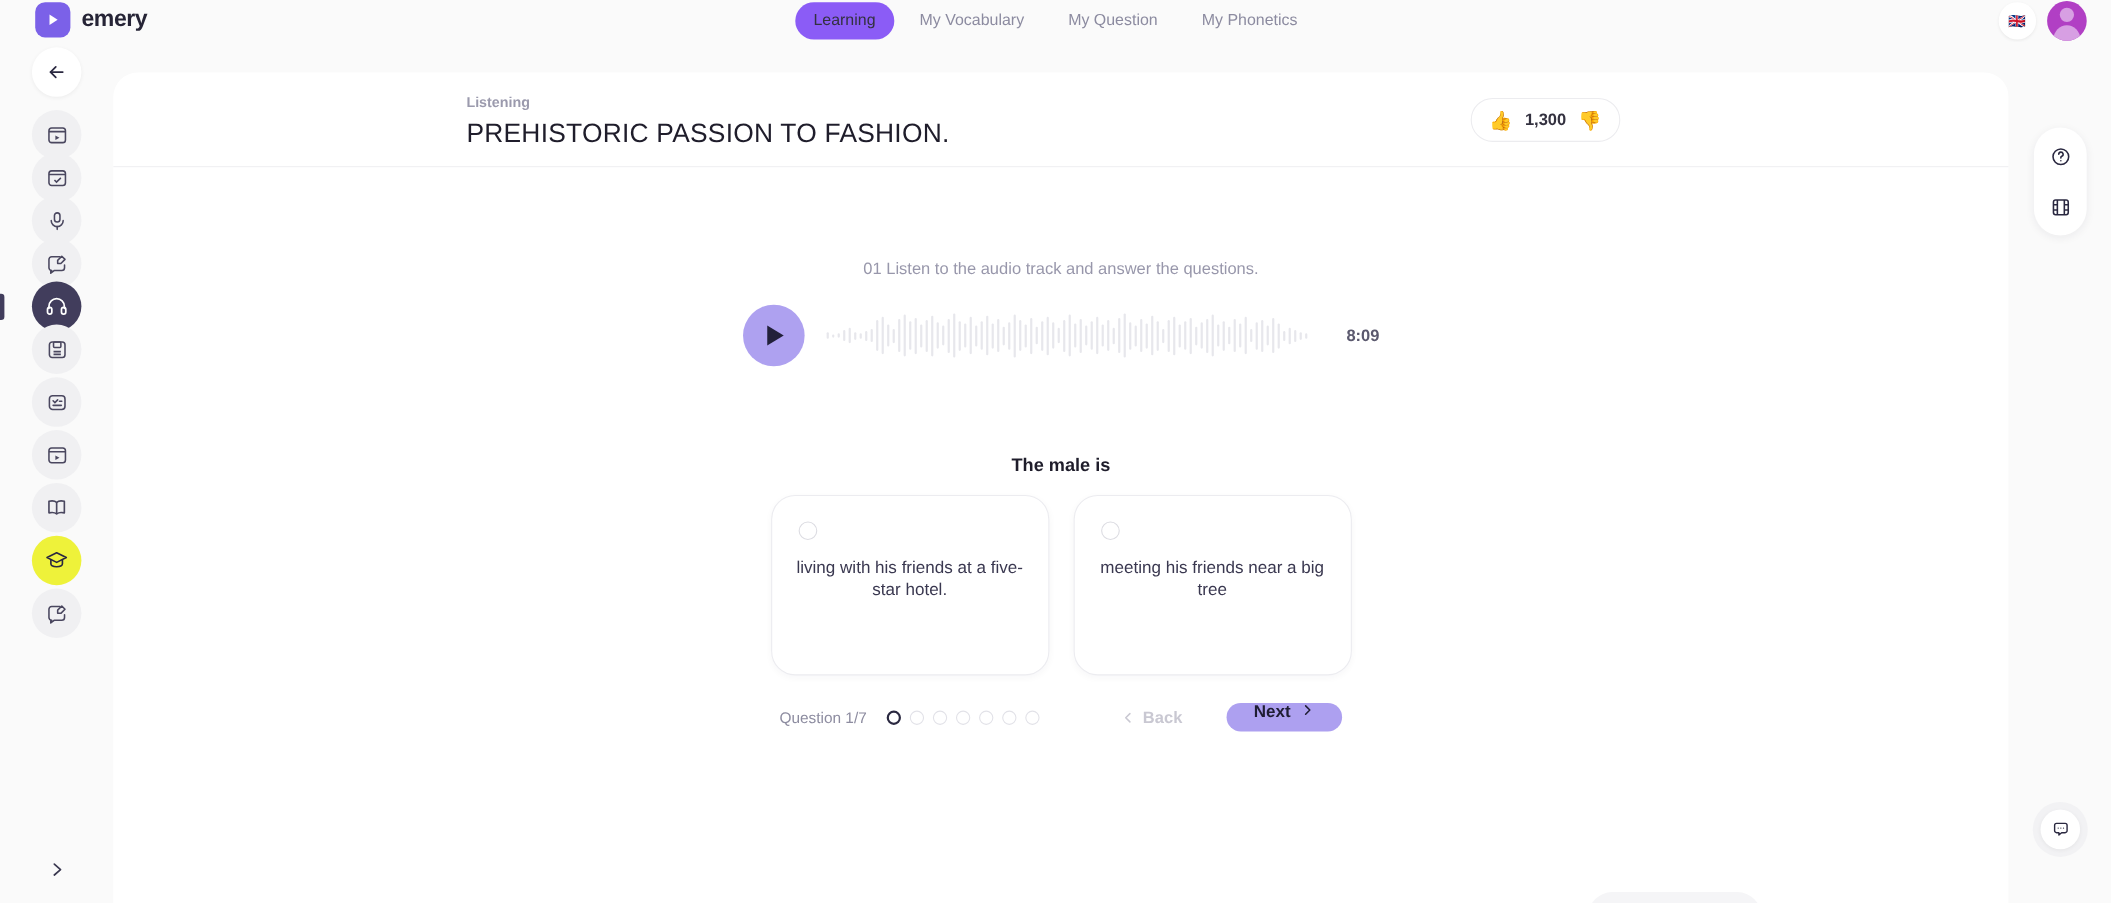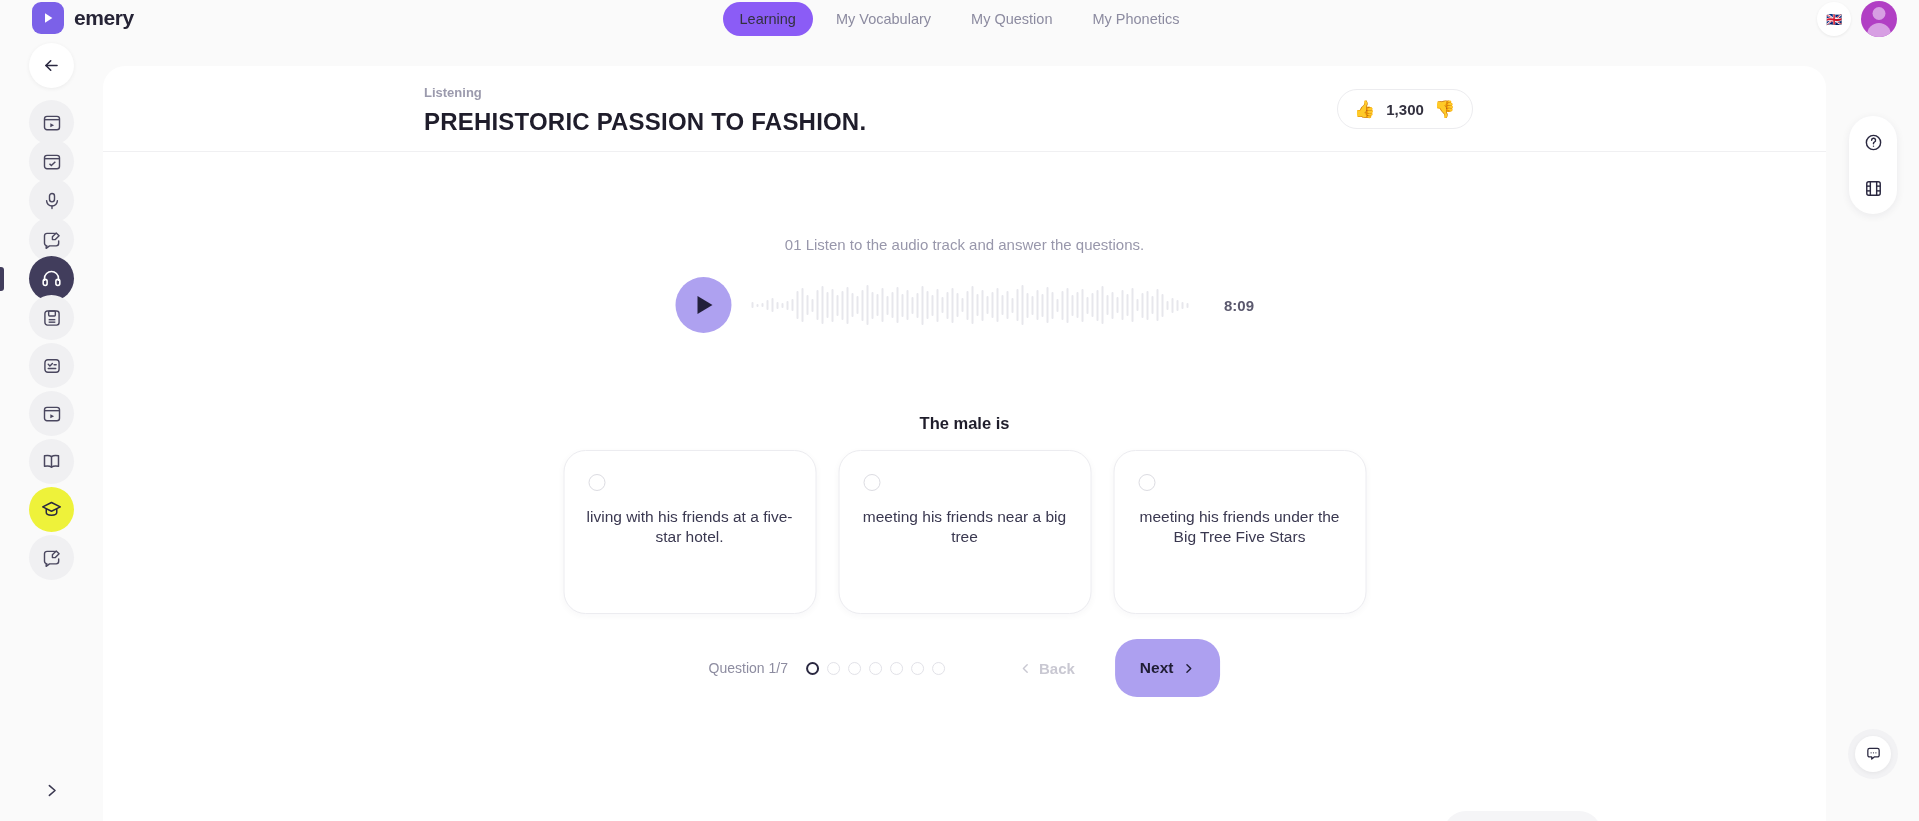--- a/index.html
+++ b/index.html
@@ -90,21 +90,21 @@
   }
   .card-head {
     position: relative; height: 86px; border-bottom: 1px solid #f0f0f2;
   }
   .kicker {
     position: absolute; left: 321px; top: 19px;
     font-size: 13px; font-weight: 600; color: #9b9aad;
   }
   .page-title {
     position: absolute; left: 321px; top: 42px;
-    font-size: 24px; font-weight: 700; letter-spacing: .2px; color: #1f1d2b;
+    font-size: 24px; font-weight: 400; letter-spacing: .2px; color: #1f1d2b;
   }
   .rating {
     position: absolute; right: 353px; top: 23px;
     height: 40px; padding: 0 16px; border-radius: 20px;
     border: 1px solid #ececef; background: #fff;
     display: flex; align-items: center; gap: 11px;
   }
   .rating-count { font-size: 15px; font-weight: 600; color: #33313f; }
   .rating-icon { font-size: 17px; line-height: 1; }
 
@@ -163,23 +163,23 @@
   }
   .pager-label { font-size: 14px; color: #8d8ca0; margin-right: 18px; white-space: nowrap; }
   .dots { display: flex; align-items: center; gap: 8px; }
   .dot { width: 13px; height: 13px; border-radius: 50%; border: 1.6px solid #e2e2e8; background: #fff; cursor: pointer; }
   .dot.active { border-color: #2a2840; border-width: 2.4px; }
   .back-btn {
     display: flex; align-items: center; gap: 7px; margin-left: 74px;
     font-size: 15px; font-weight: 700; color: #c9c8d2; cursor: pointer;
   }
   .next-btn {
-    margin-left: 40px; height: 58px; padding: 0 25px; border-radius: 22px;
+    margin-left: 40px; height: 26px; padding: 0 25px; border-radius: 22px;
     background: #ada0f0; color: #1f1d33; font-size: 15.5px; font-weight: 700;
-    display: flex; align-items: center; gap: 9px; cursor: pointer; border: none;
+    display: flex; align-items: flex-start; gap: 9px; cursor: pointer; border: none;
     font-family: "Liberation Sans", sans-serif;
   }
 
   .complete-btn {
     position: absolute; left: 1341px; top: 745px;
     width: 157px; height: 43px; border-radius: 22px;
     background: #f5f5f7; color: #d3d2da;
     font-size: 14.5px; font-weight: 700;
     display: flex; align-items: center; justify-content: center;
     cursor: pointer; border: none; font-family: "Liberation Sans", sans-serif;
@@ -455,24 +455,20 @@
 
   <div class="options">
     <div class="option">
       <span class="option-radio"></span>
       <div class="option-text">living with his friends at a five-star hotel.</div>
     </div>
     <div class="option">
       <span class="option-radio"></span>
       <div class="option-text">meeting his friends near a big tree</div>
     </div>
-    <div class="option">
-      <span class="option-radio"></span>
-      <div class="option-text">meeting his friends under the Big Tree Five Stars</div>
-    </div>
   </div>
 
   <div class="pager">
     <span class="pager-label">Question 1/7</span>
     <div class="dots" id="pager-dots">
         <div class="dot active"></div>
         <div class="dot"></div>
         <div class="dot"></div>
         <div class="dot"></div>
         <div class="dot"></div>

